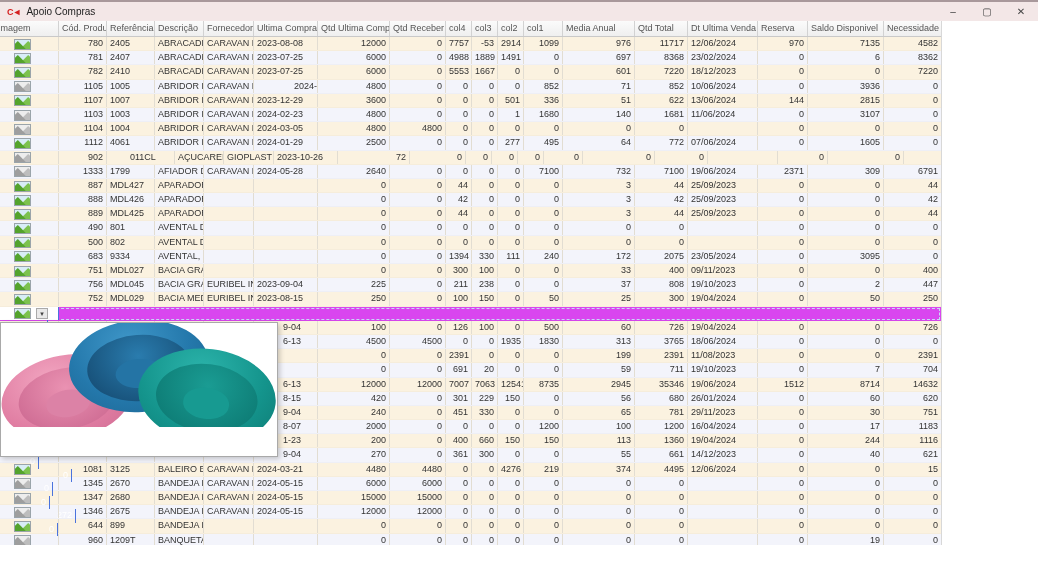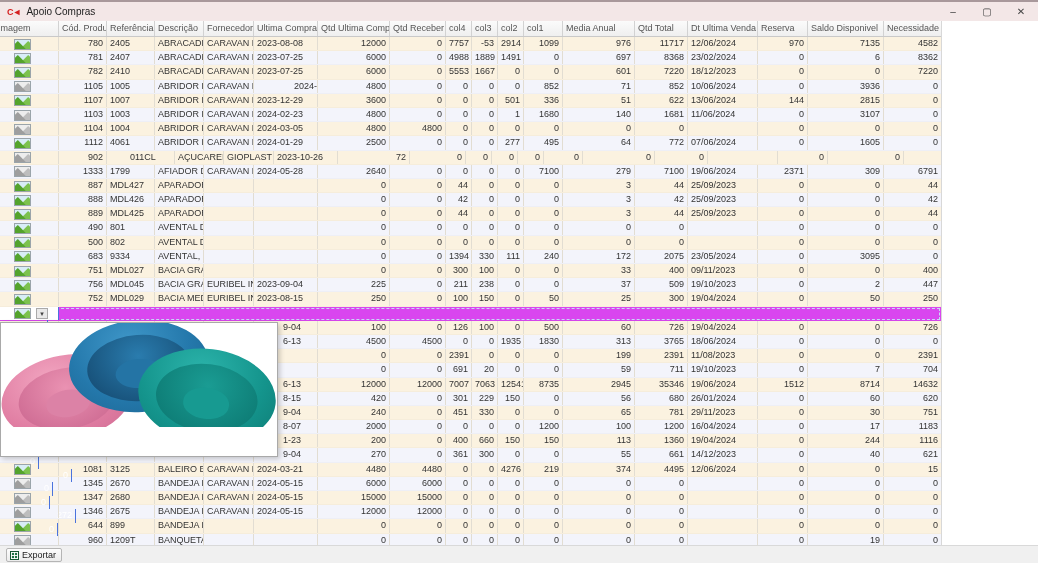--- a/index.html
+++ b/index.html
@@ -319,21 +319,21 @@
           <div class="cell" style="width: 48px;">1799</div>
           <div class="cell" style="width: 49px;">AFIADOR DE</div>
           <div class="cell" style="width: 50px;">CARAVAN E</div>
           <div class="cell" style="width: 64px;">2024-05-28</div>
           <div class="cell al-r" style="width: 72px;">2640</div>
           <div class="cell al-r" style="width: 56px;">0</div>
           <div class="cell al-r" style="width: 26px;">0</div>
           <div class="cell al-r" style="width: 26px;">0</div>
           <div class="cell al-r" style="width: 26px;">0</div>
           <div class="cell al-r" style="width: 39px;">7100</div>
-          <div class="cell al-r" style="width: 72px;">279</div>
+          <div class="cell al-r" style="width: 72px;">732</div>
           <div class="cell al-r" style="width: 53px;">7100</div>
           <div class="cell" style="width: 70px;">19/06/2024</div>
           <div class="cell al-r" style="width: 50px;">2371</div>
           <div class="cell al-r" style="width: 76px;">309</div>
           <div class="cell al-r" style="width: 58px;">6791</div>
         </div>
         <div class="row odd">
           <div class="cell c-img" style="width: 59px;"><span class="pic green"></span></div>
           <div class="cell al-r" style="width: 48px;">887</div>
           <div class="cell" style="width: 48px;">MDL427</div>
@@ -480,21 +480,21 @@
           <div class="cell" style="width: 49px;">BACIA GRAN</div>
           <div class="cell" style="width: 50px;">EURIBEL IND</div>
           <div class="cell" style="width: 64px;">2023-09-04</div>
           <div class="cell al-r" style="width: 72px;">225</div>
           <div class="cell al-r" style="width: 56px;">0</div>
           <div class="cell al-r" style="width: 26px;">211</div>
           <div class="cell al-r" style="width: 26px;">238</div>
           <div class="cell al-r" style="width: 26px;">0</div>
           <div class="cell al-r" style="width: 39px;">0</div>
           <div class="cell al-r" style="width: 72px;">37</div>
-          <div class="cell al-r" style="width: 53px;">509</div>
+          <div class="cell al-r" style="width: 53px;">808</div>
           <div class="cell" style="width: 70px;">19/10/2023</div>
           <div class="cell al-r" style="width: 50px;">0</div>
           <div class="cell al-r" style="width: 76px;">2</div>
           <div class="cell al-r" style="width: 58px;">447</div>
         </div>
         <div class="row odd">
           <div class="cell c-img" style="width: 59px;"><span class="pic green"></span></div>
           <div class="cell al-r" style="width: 48px;">752</div>
           <div class="cell" style="width: 48px;">MDL029</div>
           <div class="cell" style="width: 49px;">BACIA MEDI</div>
@@ -866,20 +866,14 @@
           <div class="b-in"></div>
           <div class="b-base"></div>
         </div>
       <div class="bowl teal">
           <div class="b-in"></div>
           <div class="b-base"></div>
         </div>
     </div>
   </div>
 
-  <div class="statusbar">
-    <div class="export-btn">
-      <span class="xls-icon"></span>
-      <span>Exportar</span>
-    </div>
-  </div>
 
 </div>
 
 </body></html>

